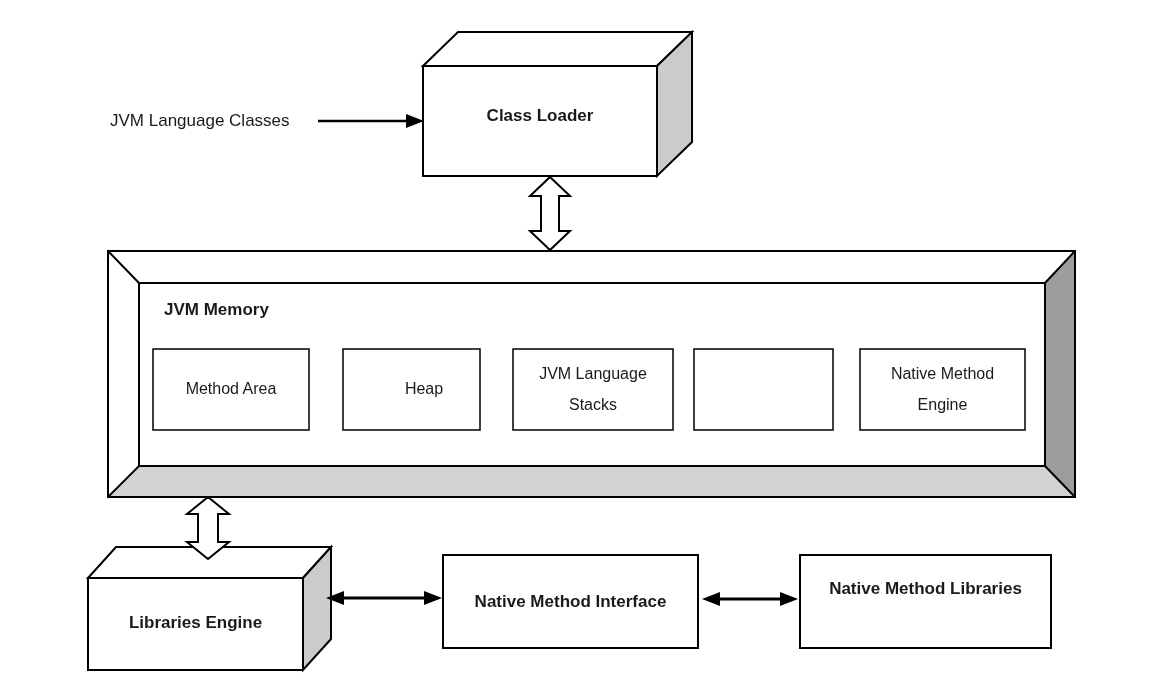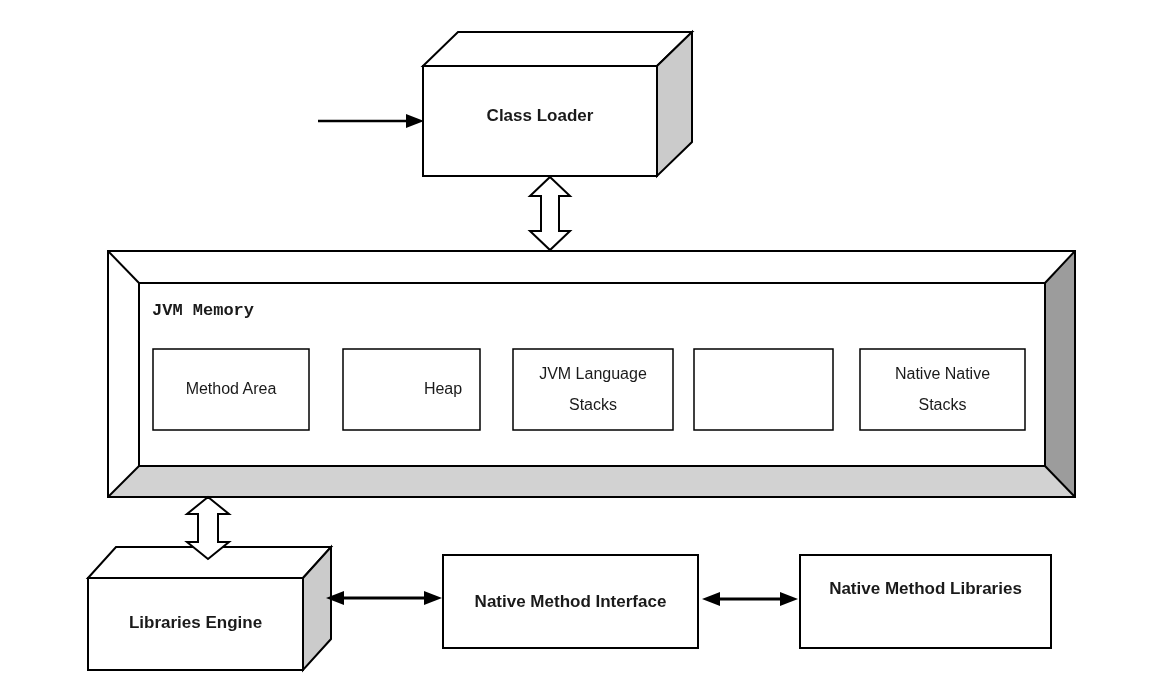--- a/index.html
+++ b/index.html
@@ -58,33 +58,34 @@
     <polygon points="442,598 424,591 424,605" fill="#000"></polygon>
 
     <line x1="716" y1="599" x2="784" y2="599" stroke="#000" stroke-width="3"></line>
     <polygon points="702,599 720,592 720,606" fill="#000"></polygon>
     <polygon points="798,599 780,592 780,606" fill="#000"></polygon>
 
     <polygon points="550,177 570,196 559,196 559,231 570,231 550,250 530,231 541,231 541,196 530,196" fill="#ffffff" stroke="#000" stroke-width="2"></polygon>
     <polygon points="208,497 229,514 218,514 218,542 229,542 208,559 187,542 198,542 198,514 187,514" fill="#ffffff" stroke="#000" stroke-width="2"></polygon>
   </svg>
 
+  <div class="lbl plain" style="left:110px;top:110px;height:22px;">JVM Language Classes</div>
 
   <div class="lbl bold" style="left:423px;top:66px;width:234px;height:110px;padding-bottom:26px;">Class Loader</div>
 
-  <div class="lbl bold nowrap" style="left:152px;top:292px;height:20px;font-family:Liberation Mono, monospace;">JVM Memory</div>
+  <div class="lbl bold nowrap" style="left:164px;top:292px;height:20px;">JVM Memory</div>
 
   <div class="lbl italic" style="left:153px;top:349px;width:156px;height:81px;">Method Area</div>
 
-  <div class="lbl italic" style="left:362px;top:349px;width:162px;height:81px;">Heap</div>
+  <div class="lbl italic" style="left:343px;top:349px;width:162px;height:81px;">Heap</div>
 
   <div class="lbl italic" style="left:513px;top:349px;width:160px;height:81px;padding:0 13px;">JVM Language Stacks</div>
 
 
-  <div class="lbl italic" style="left:860px;top:349px;width:165px;height:81px;padding:0 18px;">Native Native Stacks</div>
+  <div class="lbl italic" style="left:860px;top:349px;width:165px;height:81px;padding:0 18px;">Native Method Engine</div>
 
   <div class="lbl bold" style="left:88px;top:578px;width:215px;height:92px;padding-bottom:18px;">Libraries Engine</div>
 
   <div class="lbl bold" style="left:443px;top:555px;width:255px;height:93px;padding-bottom:15px;">Native Method Interface</div>
 
   <div class="lbl bold" style="left:800px;top:555px;width:251px;height:67px;padding-bottom:15px;">Native Method Libraries</div>
 
 </div>
 
 </body></html>

